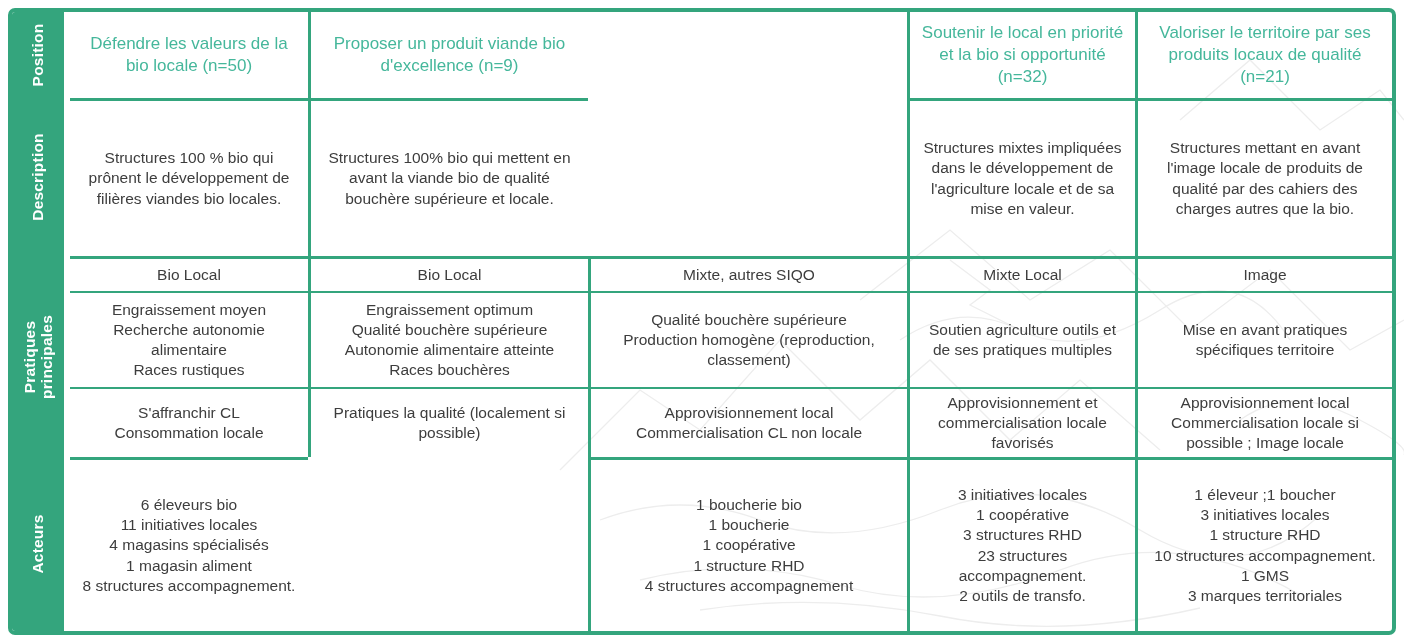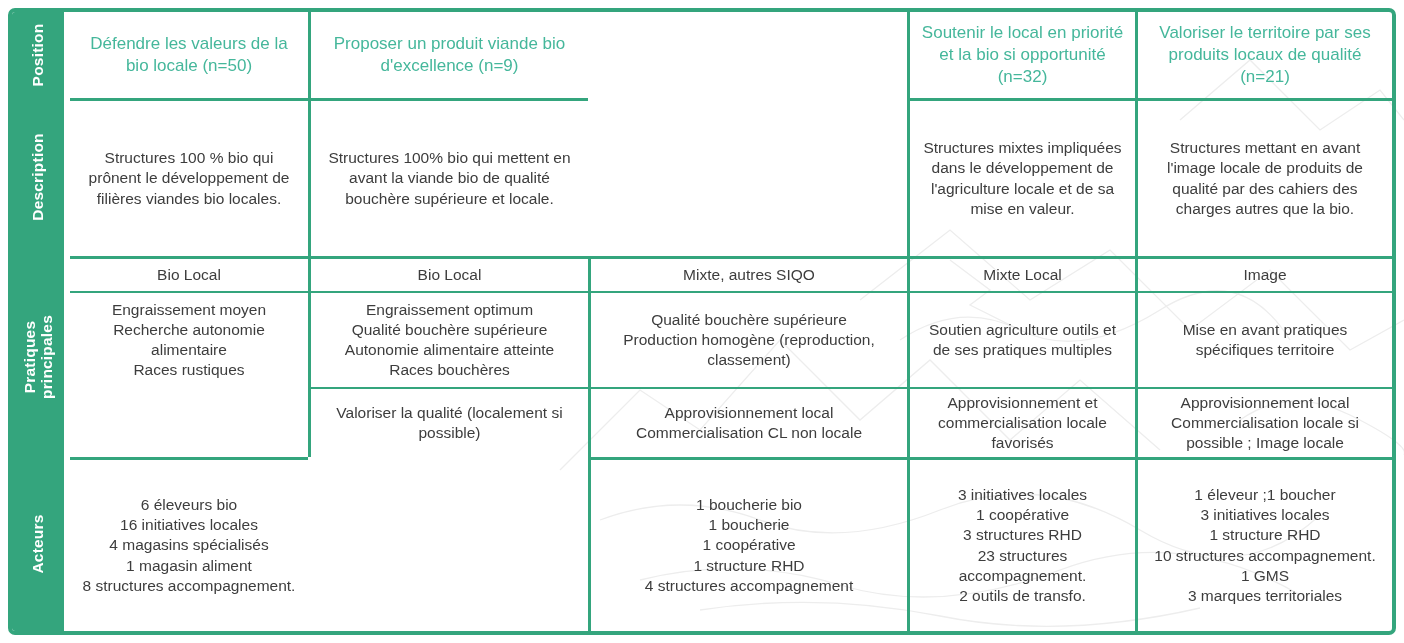--- a/index.html
+++ b/index.html
@@ -94,29 +94,31 @@
 Races rustiques</div>
       <div class="cell body c2 r4 bt2 bl">Engraissement optimum
 Qualité bouchère supérieure
 Autonomie alimentaire atteinte
 Races bouchères</div>
       <div class="cell body c3 r4 bt2 bl">Qualité bouchère supérieure
 Production homogène (reproduction, classement)</div>
       <div class="cell body c4 r4 bt2 bl">Soutien agriculture outils et de ses pratiques multiples</div>
       <div class="cell body c5 r4 bt2 bl">Mise en avant pratiques spécifiques territoire</div>
 
-      <div class="cell body c2 r5 bt2 bl">Valoriser la qualité (localement si possible)</div>
+      <div class="cell body c1 r5 bt2">S'affranchir CL
+Consommation locale</div>
+      <div class="cell body c2 r5 bt2 bl">Pratiques la qualité (localement si possible)</div>
       <div class="cell body c3 r5 bt2 bl">Approvisionnement local
 Commercialisation CL non locale</div>
       <div class="cell body c4 r5 bt2 bl">Approvisionnement et commercialisation locale favorisés</div>
       <div class="cell body c5 r5 bt2 bl">Approvisionnement local
 Commercialisation locale si possible ; Image locale</div>
 
       <div class="cell body c1 r6 bt">6 éleveurs bio
-16 initiatives locales
+11 initiatives locales
 4 magasins spécialisés
 1 magasin aliment
 8 structures accompagnement.</div>
       <div class="cell body c3 r6 bt bl">1 boucherie bio
 1 boucherie
 1 coopérative
 1 structure RHD
 4 structures accompagnement</div>
       <div class="cell body c4 r6 bt bl">3 initiatives locales
 1 coopérative

